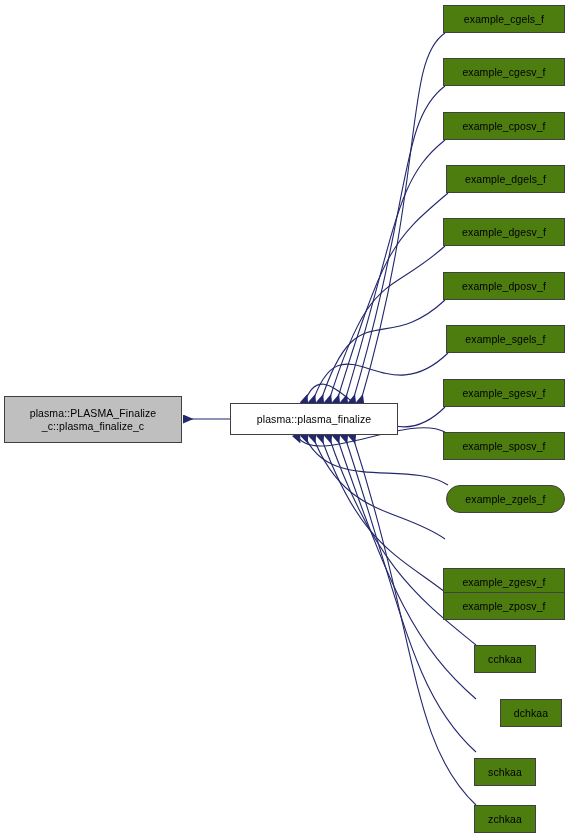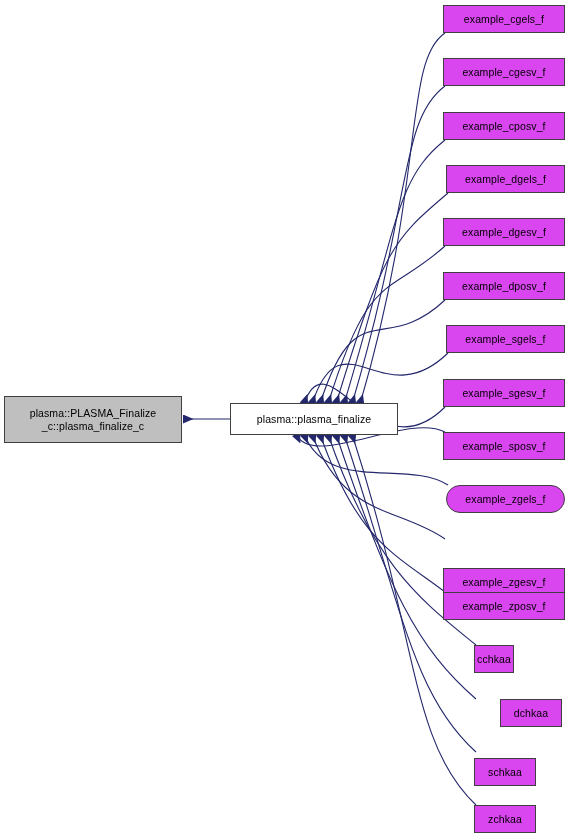--- a/index.html
+++ b/index.html
@@ -24,21 +24,21 @@
     height: 840px;
     pointer-events: none;
   }
   .node {
     position: absolute;
     box-sizing: border-box;
     display: flex;
     align-items: center;
     justify-content: center;
     text-align: center;
-    background: #d946ef;
+    background: #4d7c0f;
     border: 1px solid #404040;
     color: #000000;
     font-size: 10.5px;
     line-height: 13px;
     letter-spacing: 0.1px;
     white-space: pre-line;
     z-index: 3;
   }
   .node.current {
     background: #bfbfbf;
@@ -96,19 +96,19 @@
       <div class="node" style="left: 443px; top: 112px; width: 122px; height: 28px;"><span>example_cposv_f</span></div>
       <div class="node" style="left: 446px; top: 165px; width: 119px; height: 28px;"><span>example_dgels_f</span></div>
       <div class="node" style="left: 443px; top: 218px; width: 122px; height: 28px;"><span>example_dgesv_f</span></div>
       <div class="node" style="left: 443px; top: 272px; width: 122px; height: 28px;"><span>example_dposv_f</span></div>
       <div class="node" style="left: 446px; top: 325px; width: 119px; height: 28px;"><span>example_sgels_f</span></div>
       <div class="node" style="left: 443px; top: 379px; width: 122px; height: 28px;"><span>example_sgesv_f</span></div>
       <div class="node" style="left: 443px; top: 432px; width: 122px; height: 28px;"><span>example_sposv_f</span></div>
       <div class="node" style="left: 446px; top: 485px; width: 119px; height: 28px; border-radius: 14px;"><span>example_zgels_f</span></div>
       <div class="node" style="left: 443px; top: 539px; width: 122px; height: 28px; margin-top: 29px;"><span>example_zgesv_f</span></div>
       <div class="node" style="left: 443px; top: 592px; width: 122px; height: 28px;"><span>example_zposv_f</span></div>
-      <div class="node" style="left: 474px; top: 645px; width: 40px; height: 28px;"><span>cchkaa</span></div>
+      <div class="node" style="left: 474px; top: 645px; width: 62px; height: 28px;"><span>cchkaa</span></div>
       <div class="node" style="left: 474px; top: 699px; width: 62px; height: 28px; margin-left: 26px;"><span>dchkaa</span></div>
       <div class="node" style="left: 474px; top: 752px; width: 62px; height: 28px; margin-top: 6px;"><span>schkaa</span></div>
       <div class="node" style="left: 474px; top: 805px; width: 62px; height: 28px;"><span>zchkaa</span></div>
     </div>
 
 </div>
 
 </body></html>

